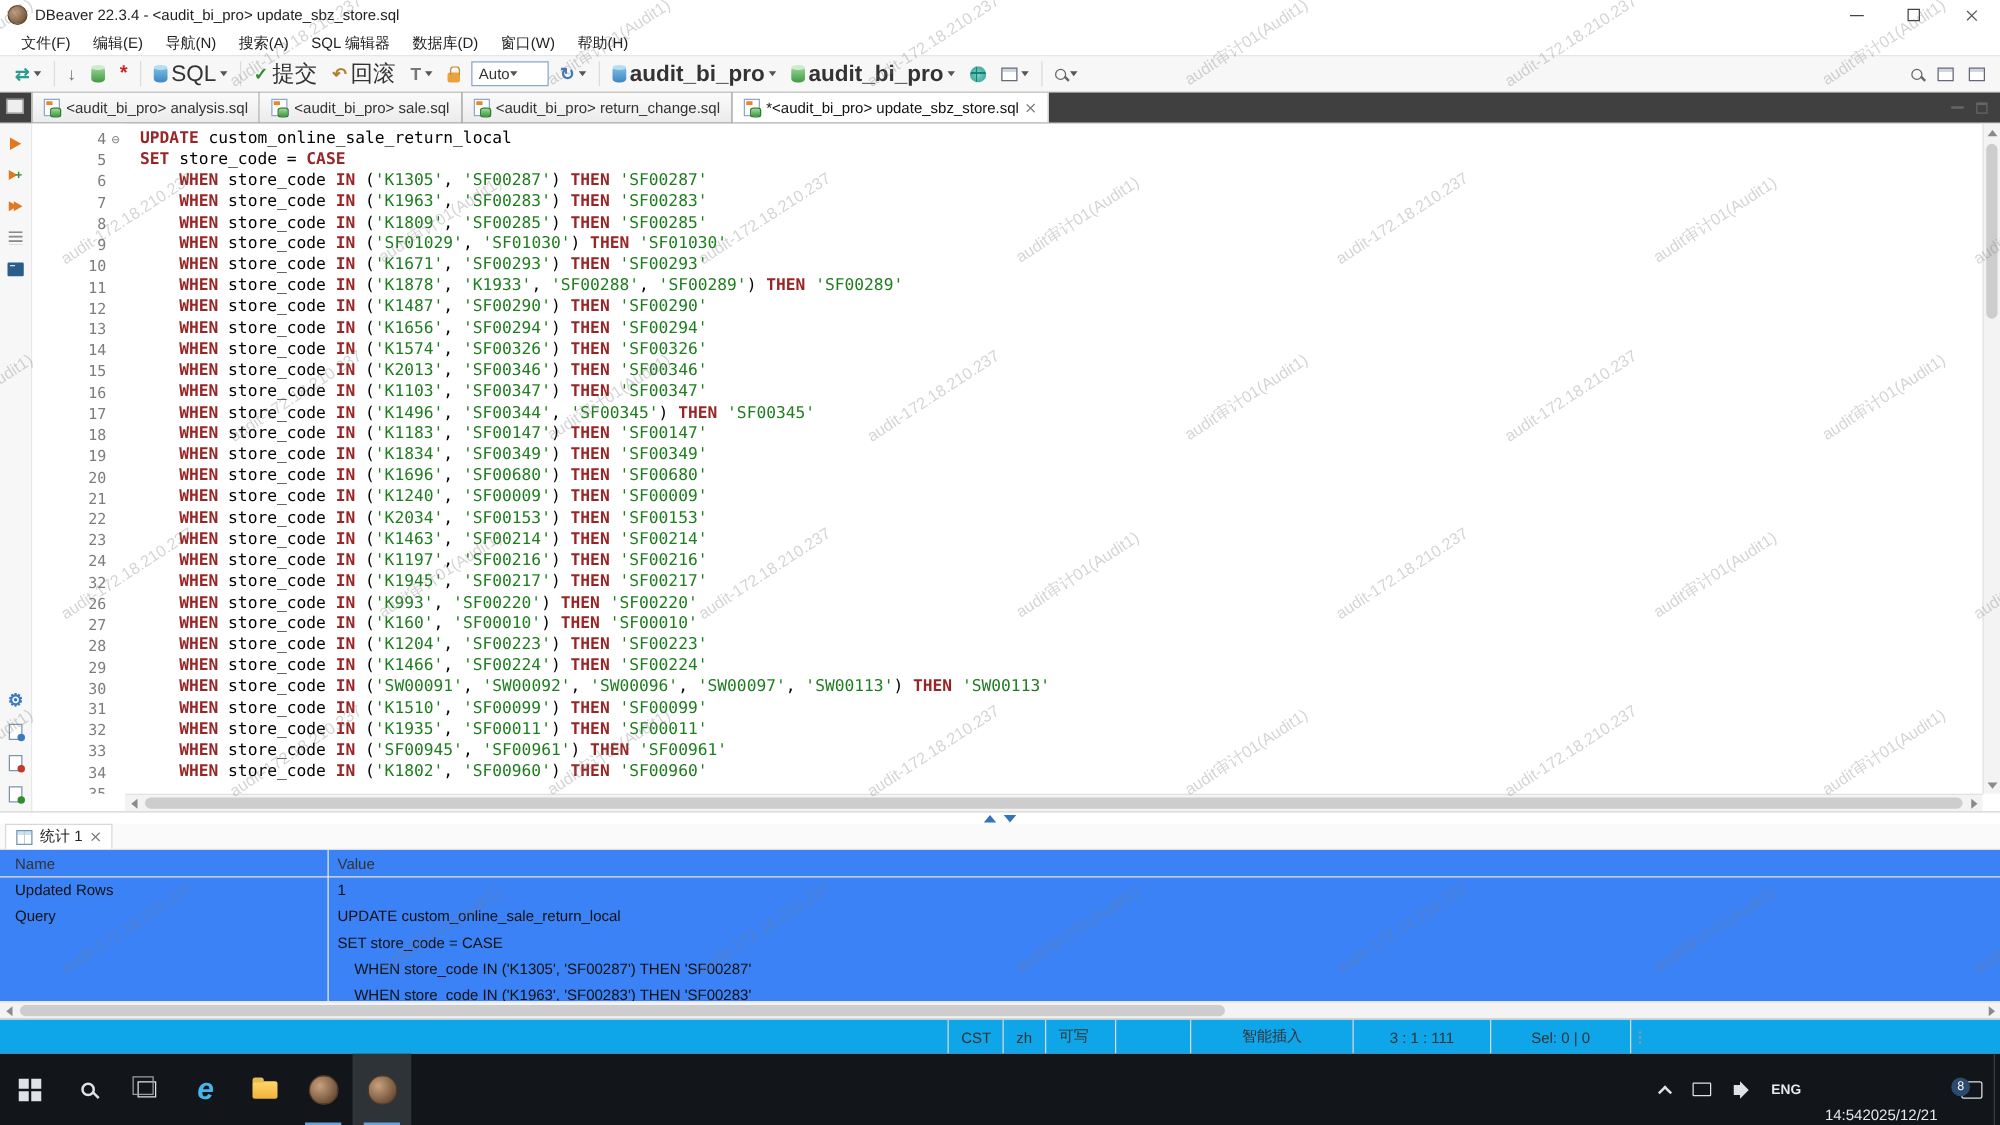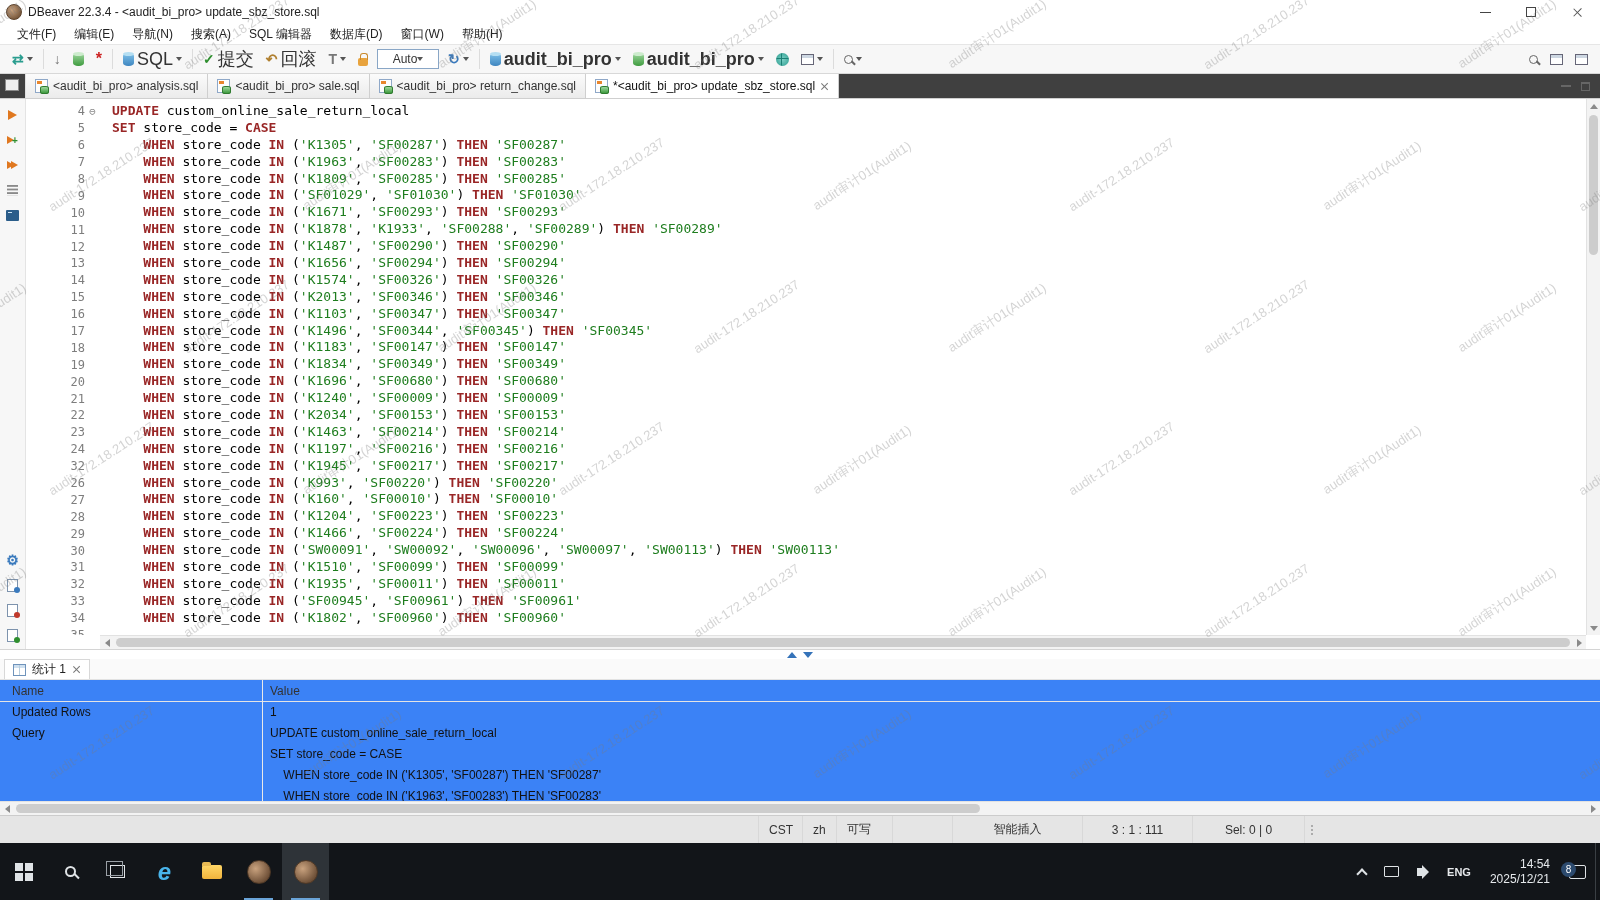--- a/index.html
+++ b/index.html
@@ -23,21 +23,21 @@
   
   .menubar{position:absolute;left:0;top:24px;right:0;height:20px;background:#fff;display:flex;align-items:center;padding-left:8px;font-size:12px;color:#222}
   .menu-item{padding:2px 9px;cursor:default}
 
   
   .toolbar{position:absolute;left:0;top:44px;right:0;height:30px;background:#f7f7f7;border-top:1px solid #e6e6e6;border-bottom:1px solid #d8d8d8;display:flex;align-items:center;padding:0 4px;font-size:12px;color:#333}
   .tgroup{display:flex;align-items:center;gap:6px;padding:0 5px;height:100%}
   .tsep{width:1px;height:20px;background:#dcdcdc;margin:0 2px;flex:none}
   .tbtn{display:flex;align-items:center;gap:3px;padding:2px 3px;border-radius:2px}
   .chev{width:0;height:0;border-left:3.5px solid transparent;border-right:3.5px solid transparent;border-top:4px solid #555;flex:none}
-  .combo{display:flex;align-items:center;justify-content:center;background:#fff;border:1px solid #89a6c6;height:20px;padding:0 5px;min-width:62px}
+  .combo{display:flex;align-items:center;justify-content:flex-start;background:#fff;border:1px solid #89a6c6;height:20px;padding:0 5px;min-width:62px}
   .cyl{position:relative;width:11px;height:13px;border-radius:5px/3px;flex:none}
   .cyl.blue{background:linear-gradient(#7fc2ea,#3f86c0)}
   .cyl.blue::before{content:"";position:absolute;top:-1px;left:0;width:11px;height:4px;border-radius:50%;background:#b4def2}
   .cyl.green{background:linear-gradient(#9fd89f,#3f9b3f)}
   .cyl.green::before{content:"";position:absolute;top:-1px;left:0;width:11px;height:4px;border-radius:50%;background:#cdeccd}
   .gly{font-size:14px;line-height:14px}
   .gly.teal{color:#2a9d8f;font-weight:bold}
   .gly.green{color:#2f8f2f;font-weight:bold}
   .gly.blue{color:#3a7abd;font-weight:bold}
   .gly.amber{color:#b08030;font-weight:bold}
@@ -124,21 +124,21 @@
   .resbody{position:absolute;left:0;top:680px;right:0;height:121px;background:#3b82f6;font-size:12px;color:#111;overflow:hidden}
   .resbody::after{content:"";position:absolute;left:262px;top:0;bottom:0;width:1px;background:#e9e9e9}
   .rhead{display:flex;height:22px;line-height:22px;color:#333;border-bottom:1px solid #e4e4e4}
   .rrow{display:flex;height:21px;line-height:21px}
   .rname{width:262px;padding-left:12px;flex:none}
   .rval{flex:1;padding-left:8px;white-space:pre}
   .reshscroll{position:absolute;left:0;top:801px;right:0;height:14px;background:#f3f3f3;border-top:1px solid #e2e2e2}
   .reshscroll .hthumb{left:16px;right:620px}
 
   
-  .statusbar{position:absolute;left:0;top:815px;right:0;height:28px;background:#e5e5e5;border-top:1px solid #ccc;display:flex;align-items:stretch;font-size:12px;color:#333}
+  .statusbar{position:absolute;left:0;top:815px;right:0;height:28px;background:#0ea5e9;border-top:1px solid #ccc;display:flex;align-items:stretch;font-size:12px;color:#333}
   .sspacer{width:758px;flex:none}
   .sseg{display:flex;align-items:center;padding:0 10px;border-left:1px solid #d8d8d8;white-space:nowrap}
   .sseg.center{justify-content:center}
   .w44{width:44px}.w34{width:34px}.w56{width:56px}.w60{width:60px}.w130{width:130px}.w110{width:110px}.w112{width:112px}
   .sgrip{display:flex;flex-direction:column;justify-content:center;gap:2px;padding:0 6px;border-left:1px solid #d8d8d8}
   .sgrip i{width:2px;height:2px;background:#999;border-radius:50%}
 
   
   .taskbar{position:absolute;left:0;top:843px;right:0;height:57px;background:#121519;display:flex;align-items:stretch;color:#e6e9ec}
   .tb-item{width:47px;display:flex;align-items:center;justify-content:center;position:relative;flex:none}
@@ -154,21 +154,21 @@
   .folder{width:20px;height:14px;background:linear-gradient(#ffd667,#f0b33c);border-radius:2px;position:relative}
   .folder::before{content:"";position:absolute;left:0;top:-3px;width:9px;height:4px;background:#e8ba54;border-radius:2px 2px 0 0}
   .beaver{width:24px;height:24px;border-radius:50%;background:radial-gradient(circle at 35% 35%,#c9a27e,#6b4d35 75%);border:1px solid #4e3826}
   .tb-tray{margin-left:auto;display:flex;align-items:stretch}
   .tray-item{display:flex;align-items:center;justify-content:center;padding:0 9px;position:relative}
   .chup{width:8px;height:8px;border-left:2px solid #dfe3e6;border-top:2px solid #dfe3e6;transform:rotate(45deg);margin-top:4px}
   .tabletico{width:15px;height:11px;border:1.5px solid #dfe3e6;border-radius:1px}
   .spk{width:6px;height:8px;background:#dfe3e6;position:relative;margin-right:6px}
   .spk::before{content:"";position:absolute;left:5px;top:-3px;border-top:7px solid transparent;border-bottom:7px solid transparent;border-left:7px solid #dfe3e6}
   .eng{font-size:11px;font-weight:bold}
-  .clock{display:flex;flex-direction:column;align-items:flex-end;justify-content:center;font-size:12px;line-height:15px;padding:0 10px}
+  .clock{display:flex;flex-direction:row;align-items:flex-end;justify-content:center;font-size:12px;line-height:15px;padding:0 10px}
   .notif{width:17px;height:14px;border:1.5px solid #dfe3e6;border-radius:2px;position:relative}
   .badge{position:absolute;left:-9px;top:-4px;width:15px;height:15px;border-radius:50%;background:#2c4a6e;color:#fff;font-size:10px;display:flex;align-items:center;justify-content:center}
   .showdesk{width:5px;border-left:1px solid #3a3f44}
 
   
   #watermarks{position:absolute;left:0;top:0;width:1600px;height:815px;overflow:hidden;pointer-events:none;z-index:40}
   .wmark{position:absolute;transform:rotate(-33deg);font-size:13px;color:rgba(125,125,125,.33);white-space:nowrap}
 </style>
 </head>
 <body>

